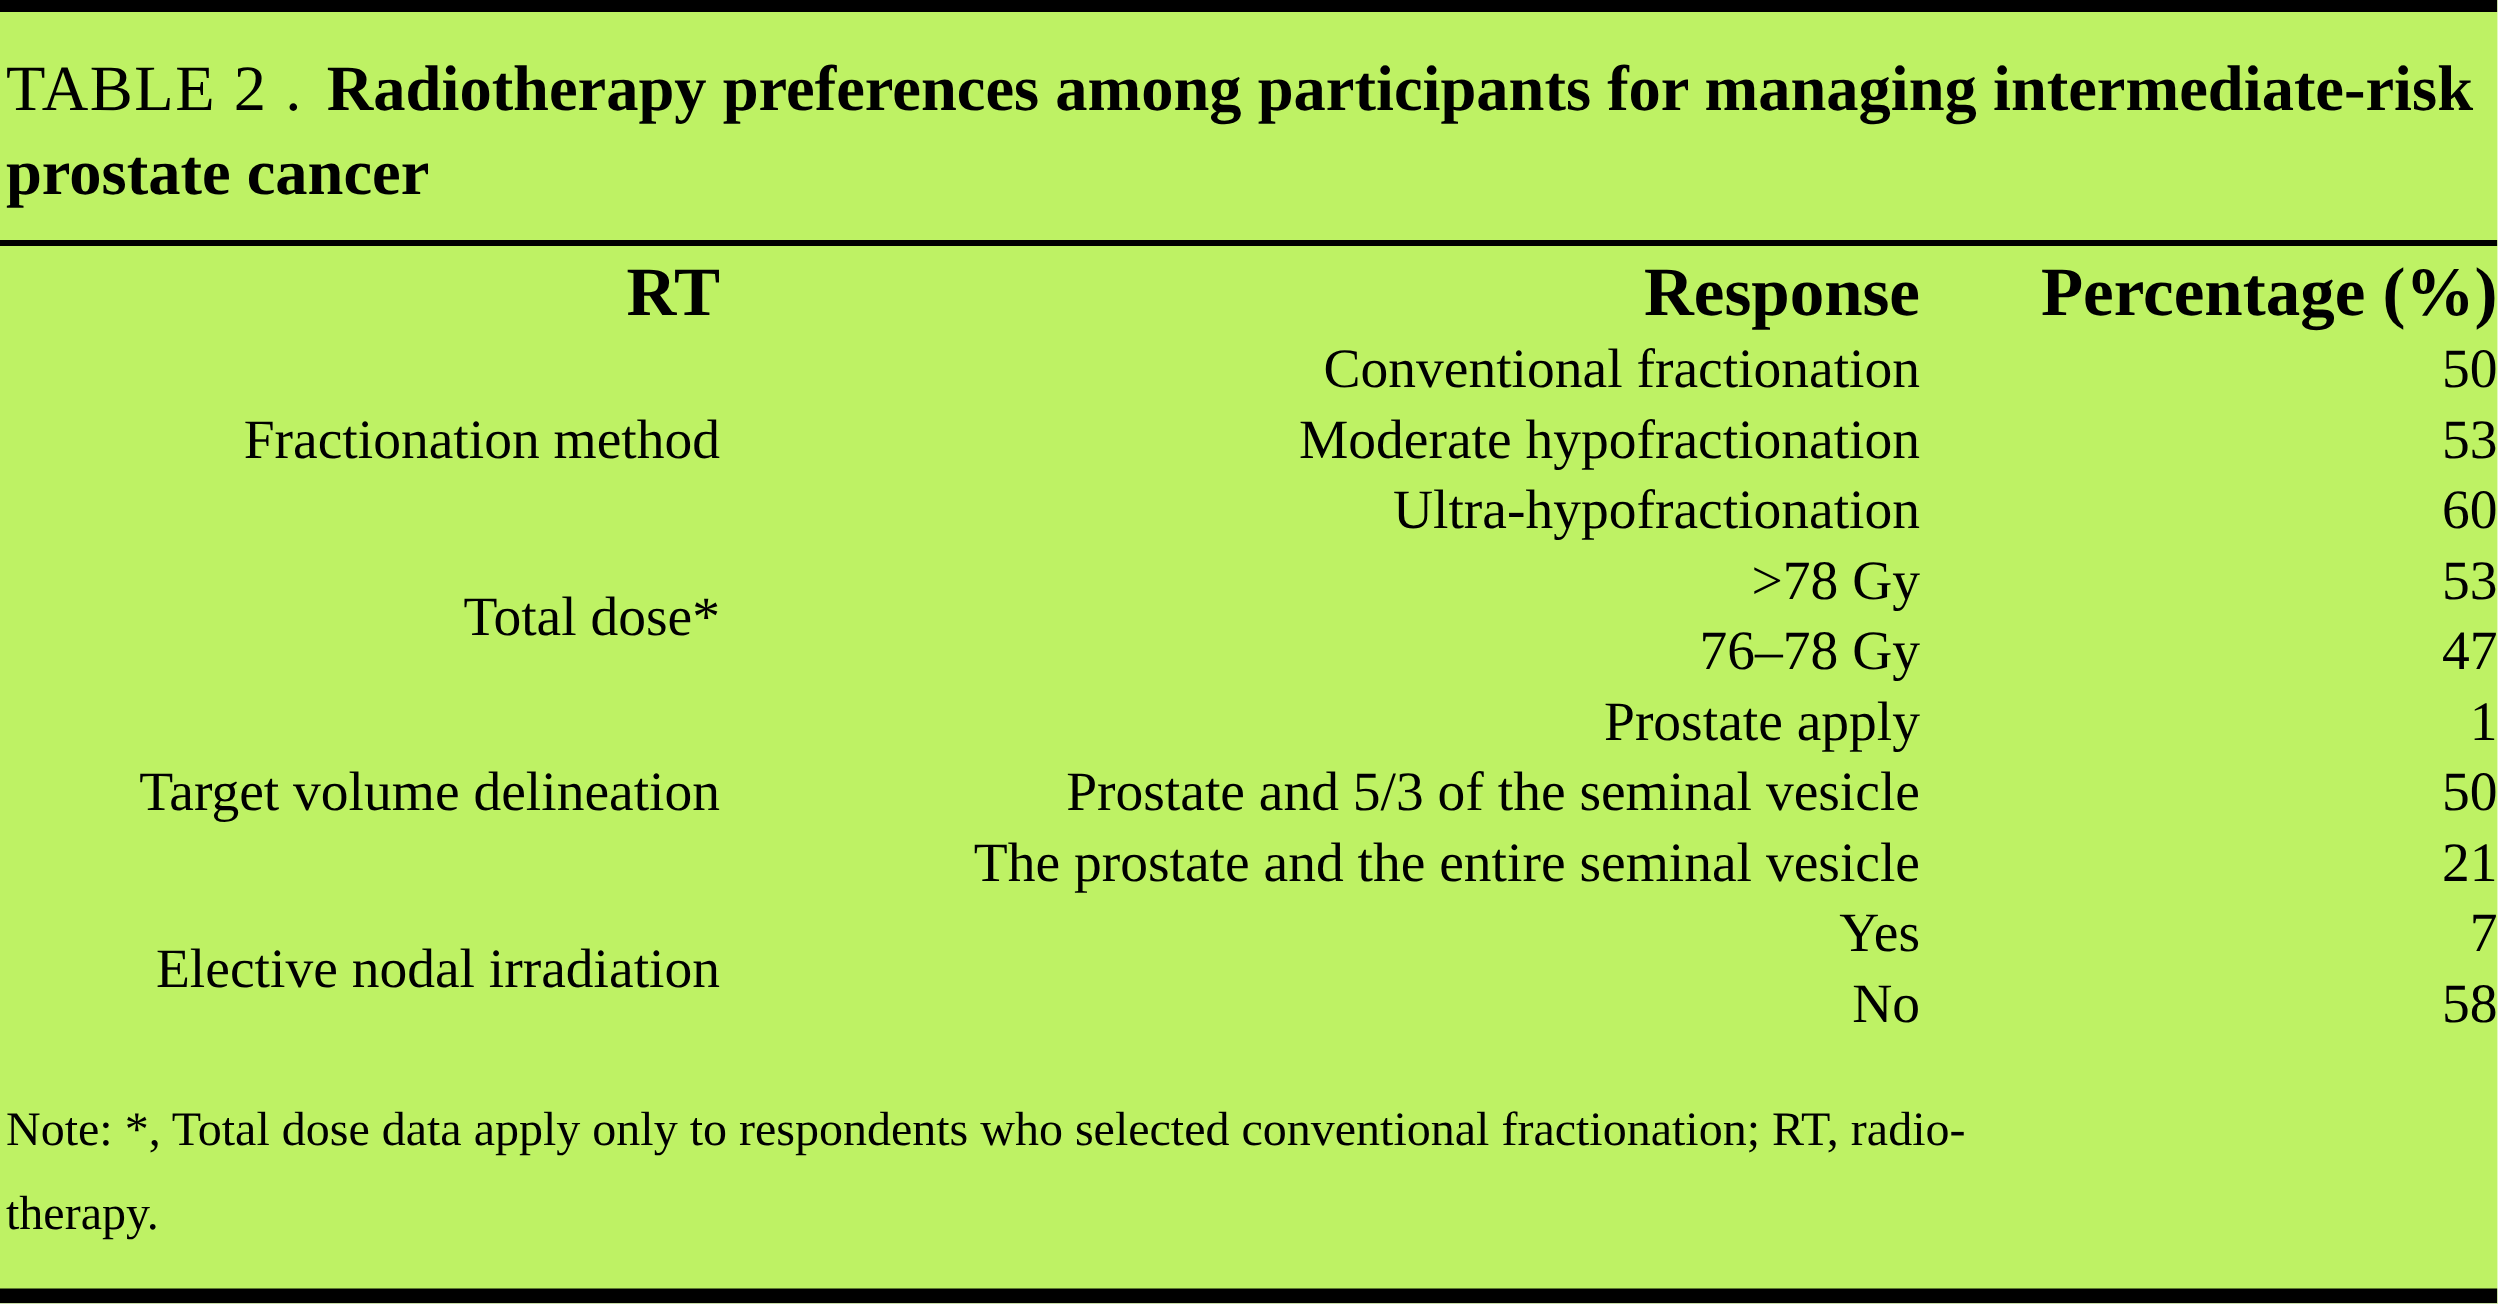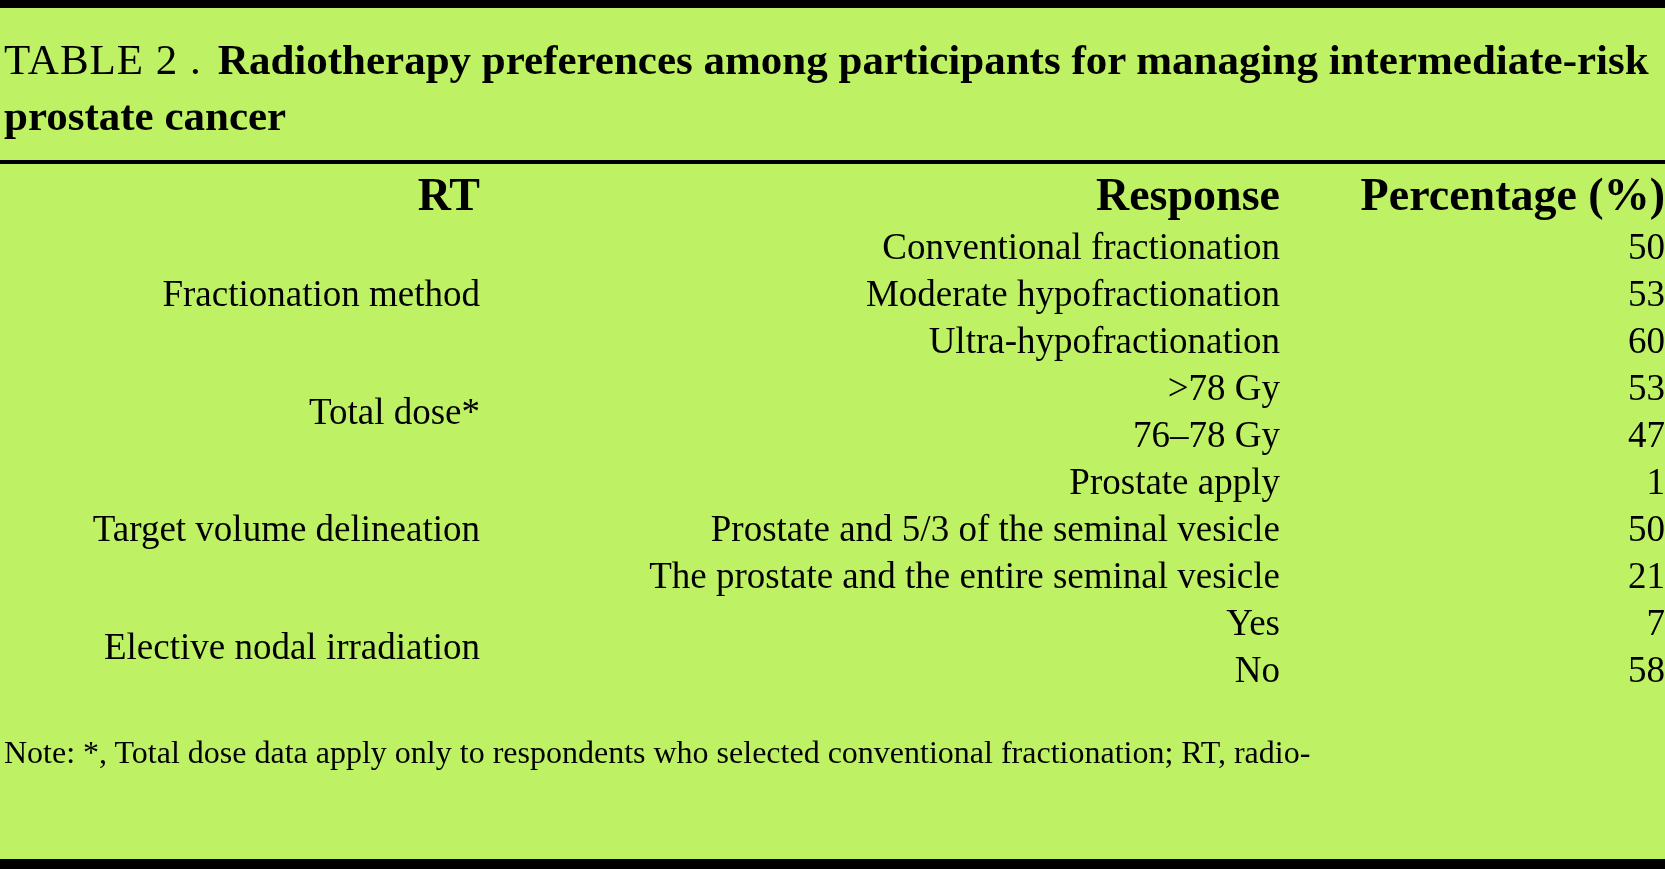--- a/index.html
+++ b/index.html
@@ -146,17 +146,18 @@
       </tr>
       <tr>
         <td>No</td>
         <td class="pct">58</td>
       </tr>
     </tbody>
   </table>
 
   <div class="note">
     <div>Note: *, Total dose data apply only to respondents who selected conventional fractionation; RT, radio-</div>
+    <div>therapy.</div>
   </div>
 
   <div class="bottom-bar"></div>
 
 </div>
 
 </body></html>

